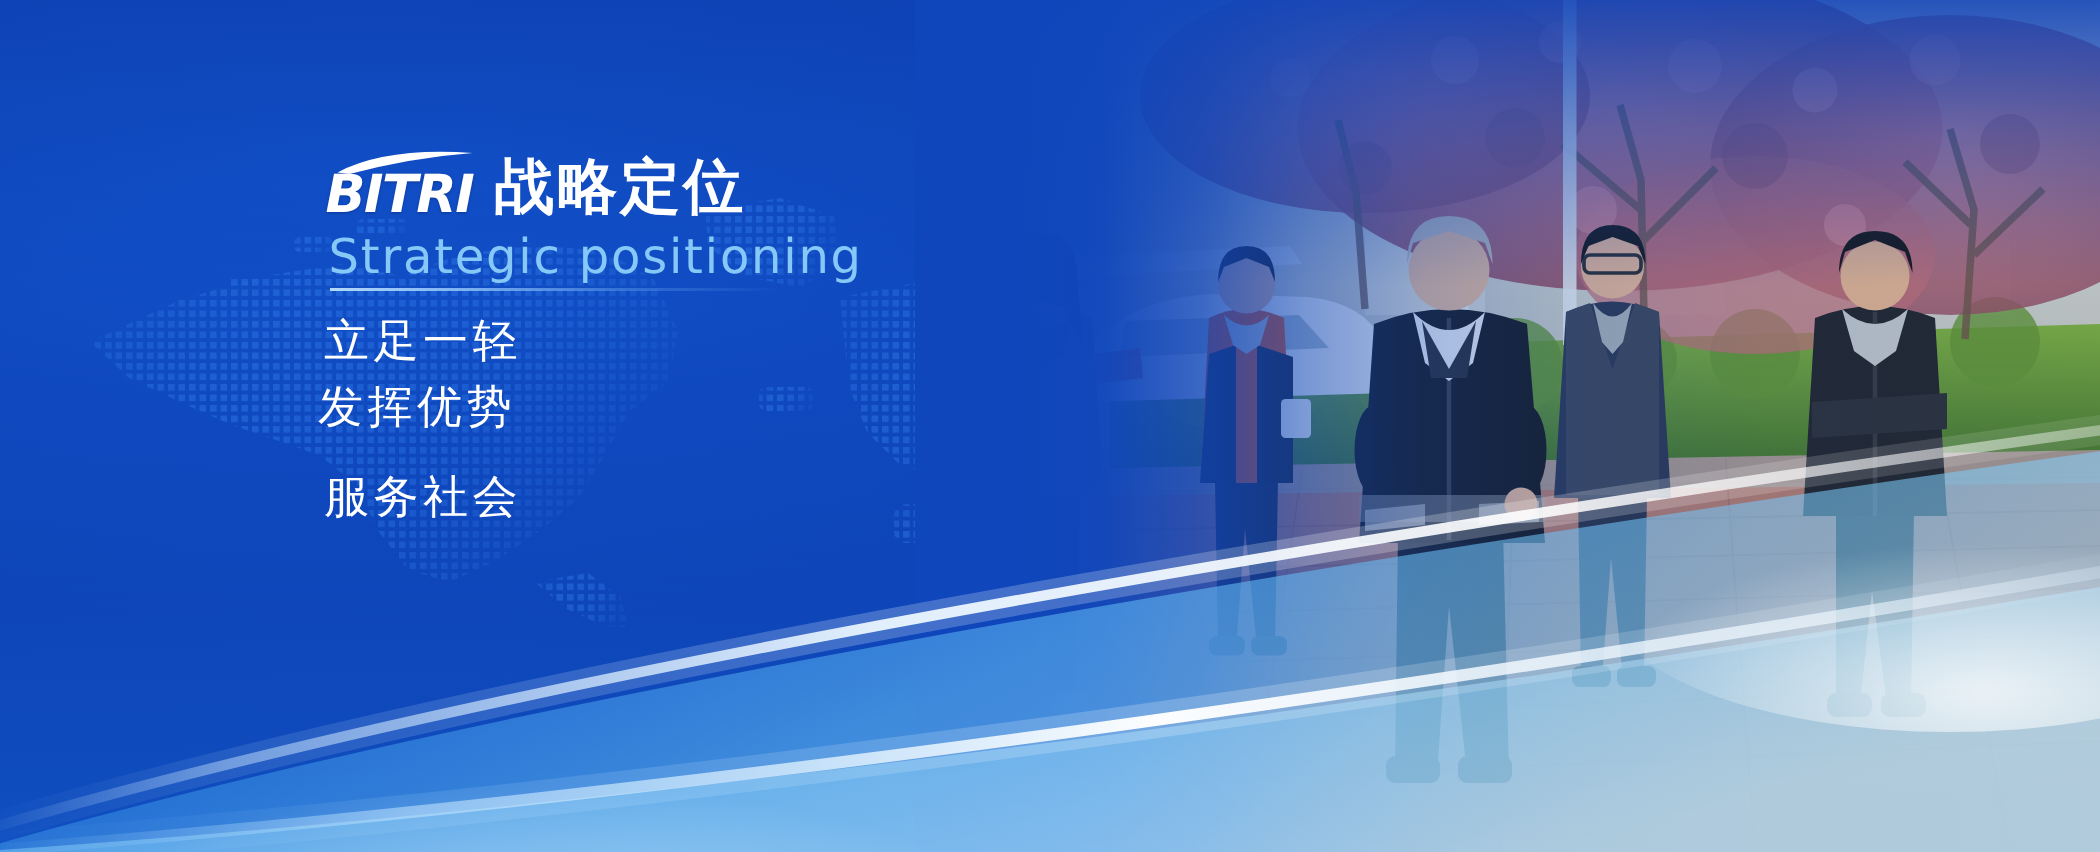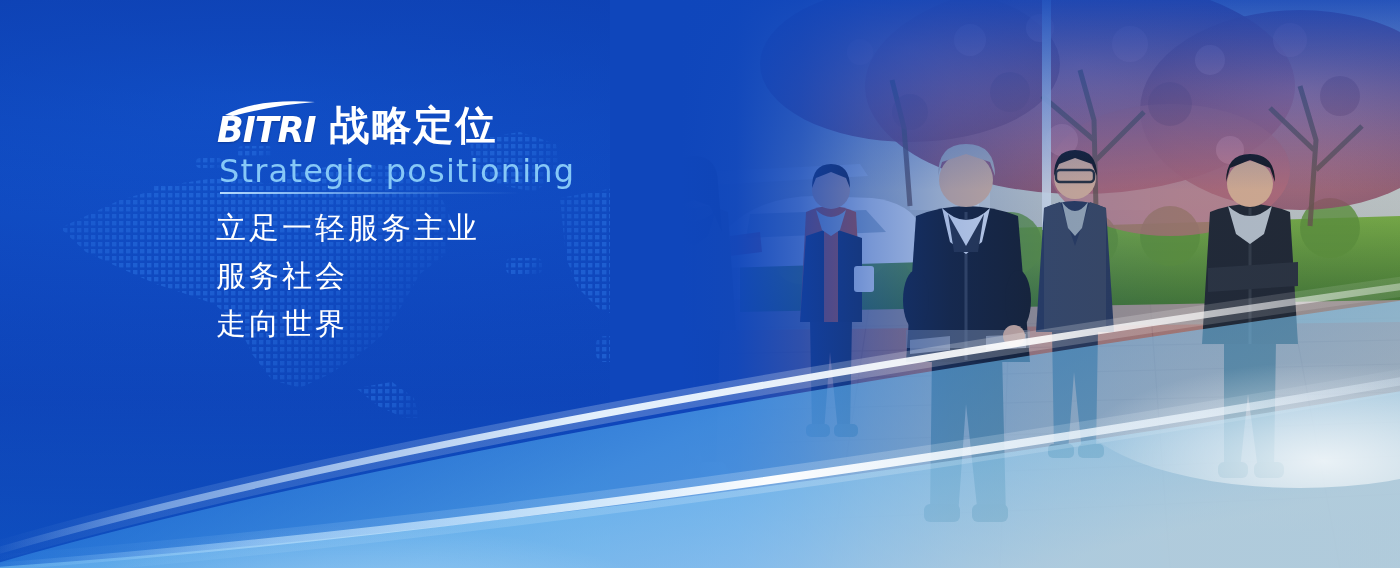--- a/index.html
+++ b/index.html
@@ -104,21 +104,21 @@
   .slogan-line{
     display:flex;white-space:nowrap;
     font-family:"DejaVu Sans","Liberation Sans",sans-serif;
     font-size:30px;line-height:44px;
     color:#ffffff;font-weight:400;letter-spacing:3px;
     margin-bottom:0;
     text-align:right;
   }
   .slogan-line .s-a{width:136px;display:inline-block;}
   .slogan-line .s-b{display:inline-block;}
-  .slogan-line.gap-top{margin-top:4px;}
+  .slogan-line.gap-top{margin-top:16px;}
 </style>
 </head>
 <body>
 
 <div id="banner">
 
   <div class="bg-base"></div>
   <div class="bg-base2"></div>
 
   <div class="map-wrap">
@@ -410,26 +410,25 @@
       <span class="logo-cn">战略定位</span>
     </div>
 
     <div class="subtitle">Strategic positioning</div>
 
     <div class="divider"></div>
 
     <div class="slogans">
       <div class="slogan-line">
         <span class="s-a">立足一轻</span>
-        <span class="s-b">服务主业</span>
       </div>
       <div class="slogan-line">
+        <span class="s-b">发挥优势</span>
       </div>
       <div class="slogan-line gap-top">
         <span class="s-a">服务社会</span>
       </div>
       <div class="slogan-line gap-top">
-        <span class="s-a">走向世界</span>
       </div>
     </div>
 
   </div>
 </div>
 
 </body></html>

